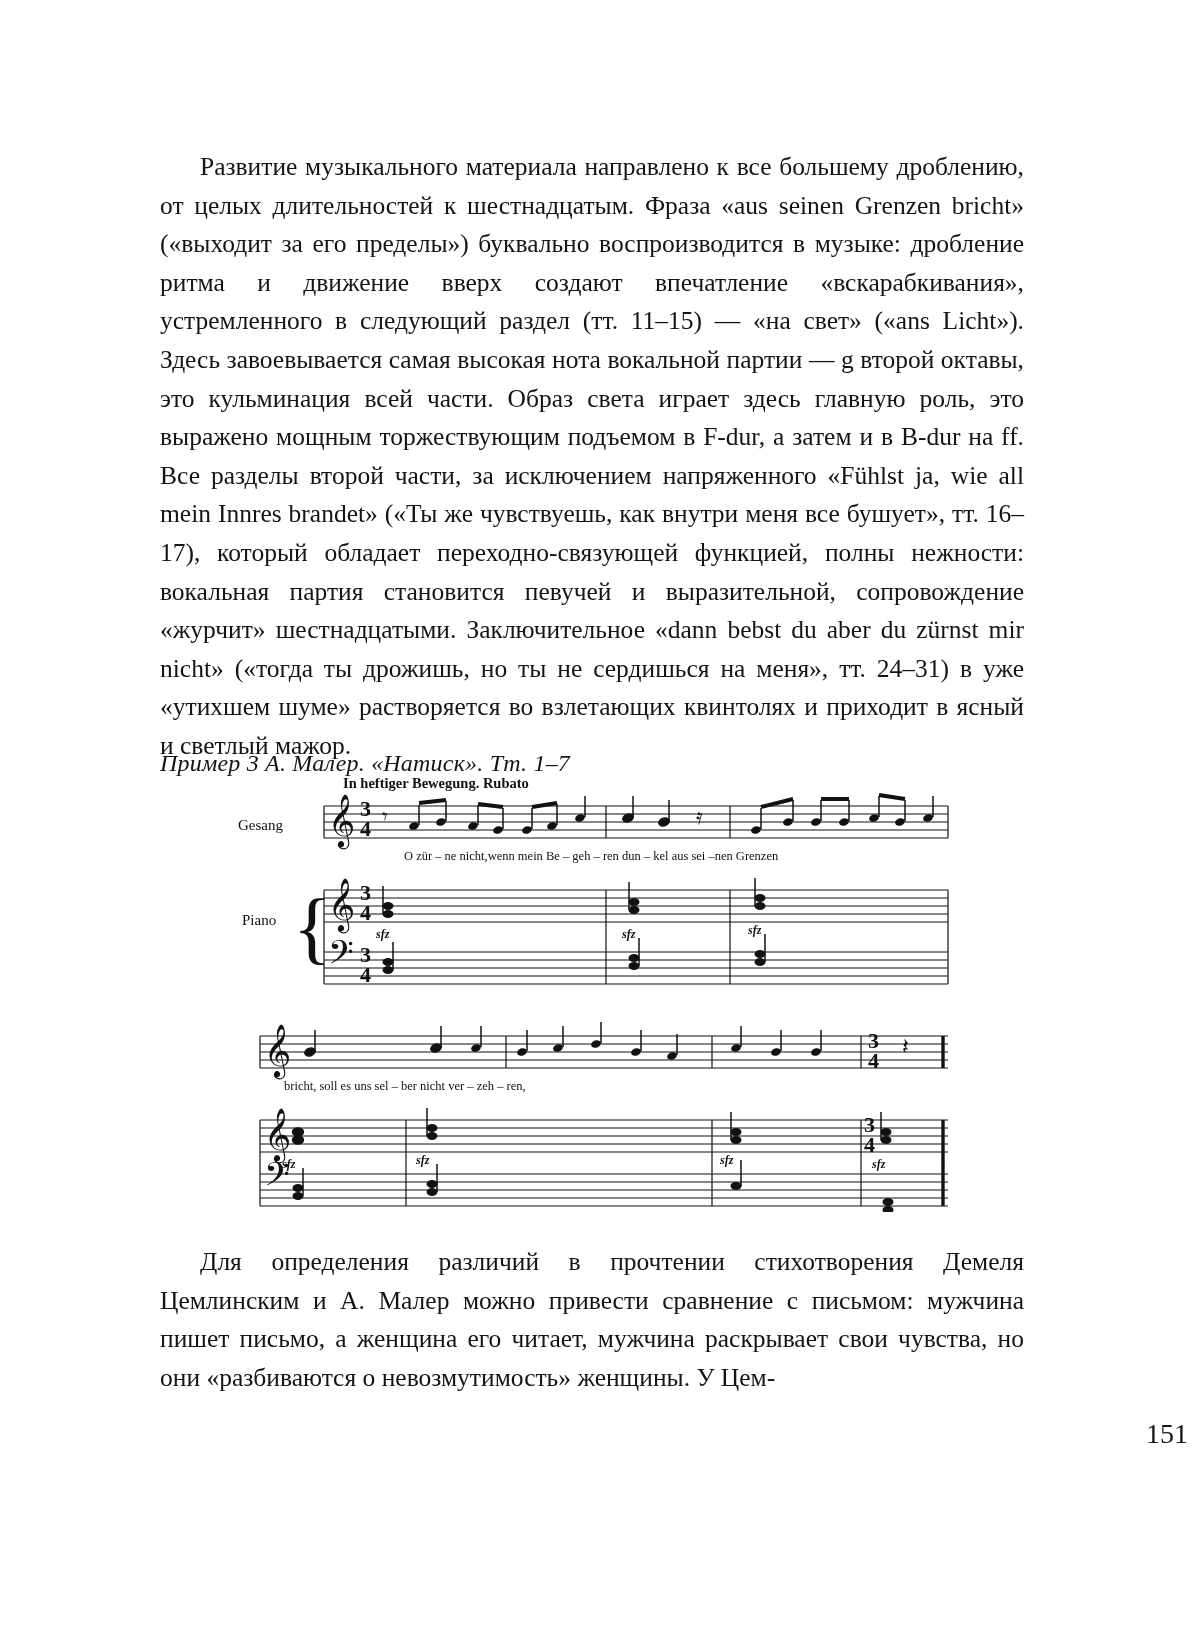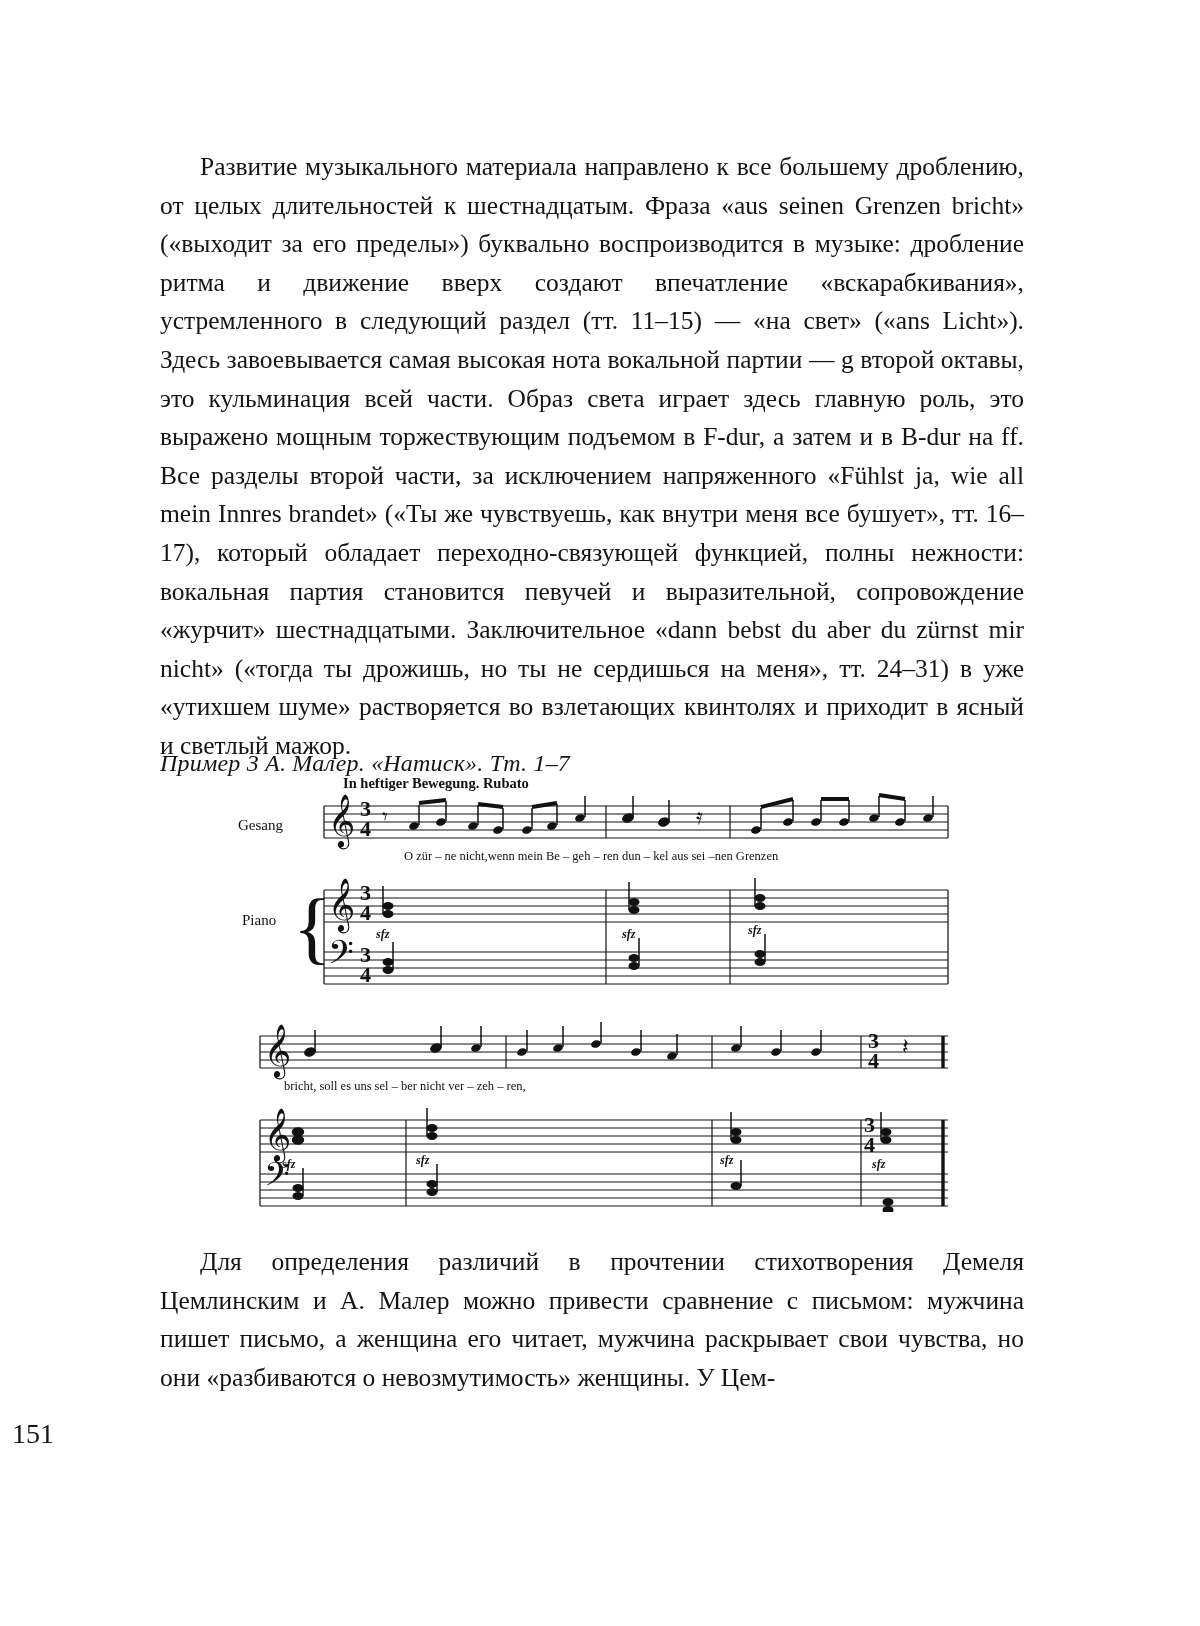--- a/index.html
+++ b/index.html
@@ -46,21 +46,21 @@
     font-style: italic;
     color: #141414;
     letter-spacing: 0.2px;
     margin-top: 24px;
   }
   .page-number {
     position: absolute;
     left: 0;
     width: 1176px;
     top: 1418px;
-    text-align: left;
+    text-align: right;
     font-size: 28px;
     color: #141414;
   }
   
   .music {
     position: absolute;
     left: 196px;
     top: 772px;
     width: 812px;
     height: 440px;

